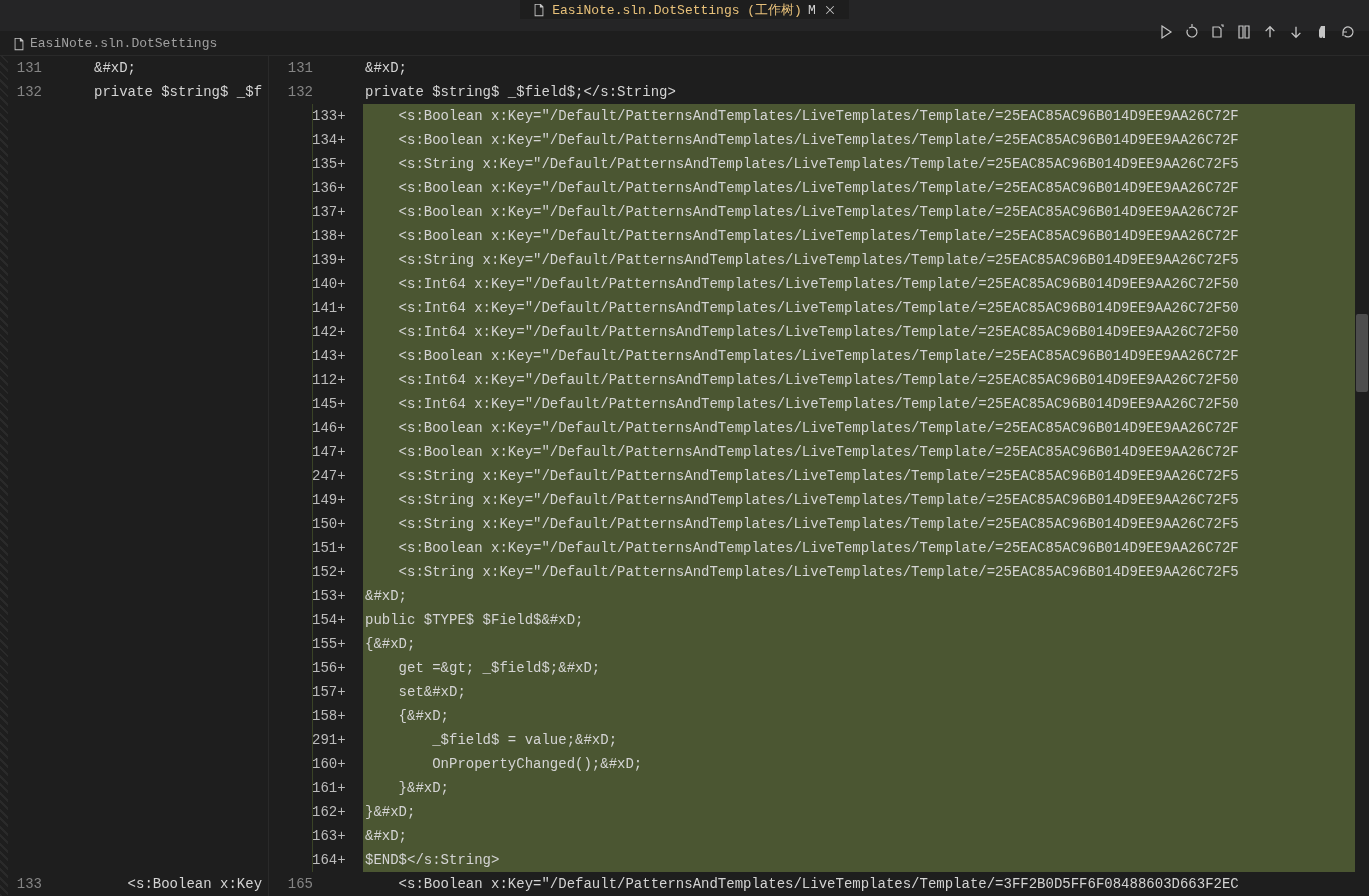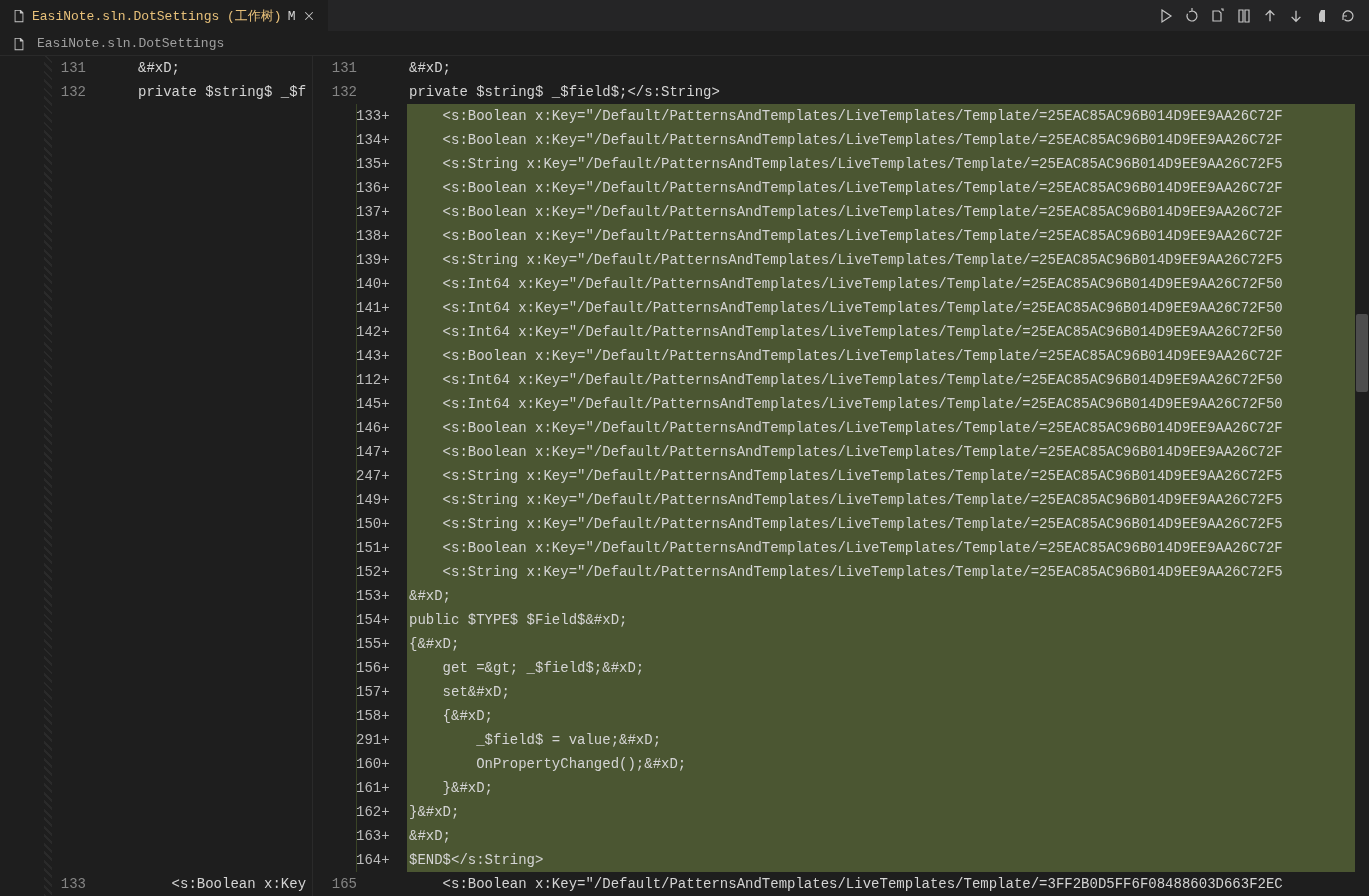--- a/index.html
+++ b/index.html
@@ -11,20 +11,21 @@
     overflow: hidden;
     width: 1369px;
     height: 896px;
   }
   .tab-bar {
     background: #252526;
     height: 32px;
     display: flex;
     align-items: center;
     border-bottom: 1px solid #1e1e1e;
+    flex-direction: column;
   }
   .tab {
     display: flex;
     align-items: center;
     height: 32px;
     padding: 0 10px 0 12px;
     background: #1e1e1e;
     border-right: 1px solid #1e1e1e;
     cursor: pointer;
     gap: 6px;
@@ -55,30 +56,29 @@
     width: 26px; height: 26px;
     display:flex;align-items:center;justify-content:center;
     color:#c5c5c5;cursor:pointer;border-radius:3px;
   }
   .breadcrumb {
     background: #1e1e1e;
     height: 24px;
     display: flex;
     align-items: center;
     padding: 0 12px;
-    gap: 11px;
+    gap: 4px;
     color: #a0a0a0;
     font-size: 13px;
     border-bottom: 1px solid #2a2a2a;
   }
   .diff-container {
     display: flex;
     height: calc(896px - 32px - 24px);
     position: relative;
-    padding-left: 44px;
   }
   .pane-left {
     width: 269px;
     min-width: 269px;
     display: flex;
     border-right: 1px solid #2a2a2a;
     overflow: hidden;
   }
   .pane-right {
     flex: 1;

